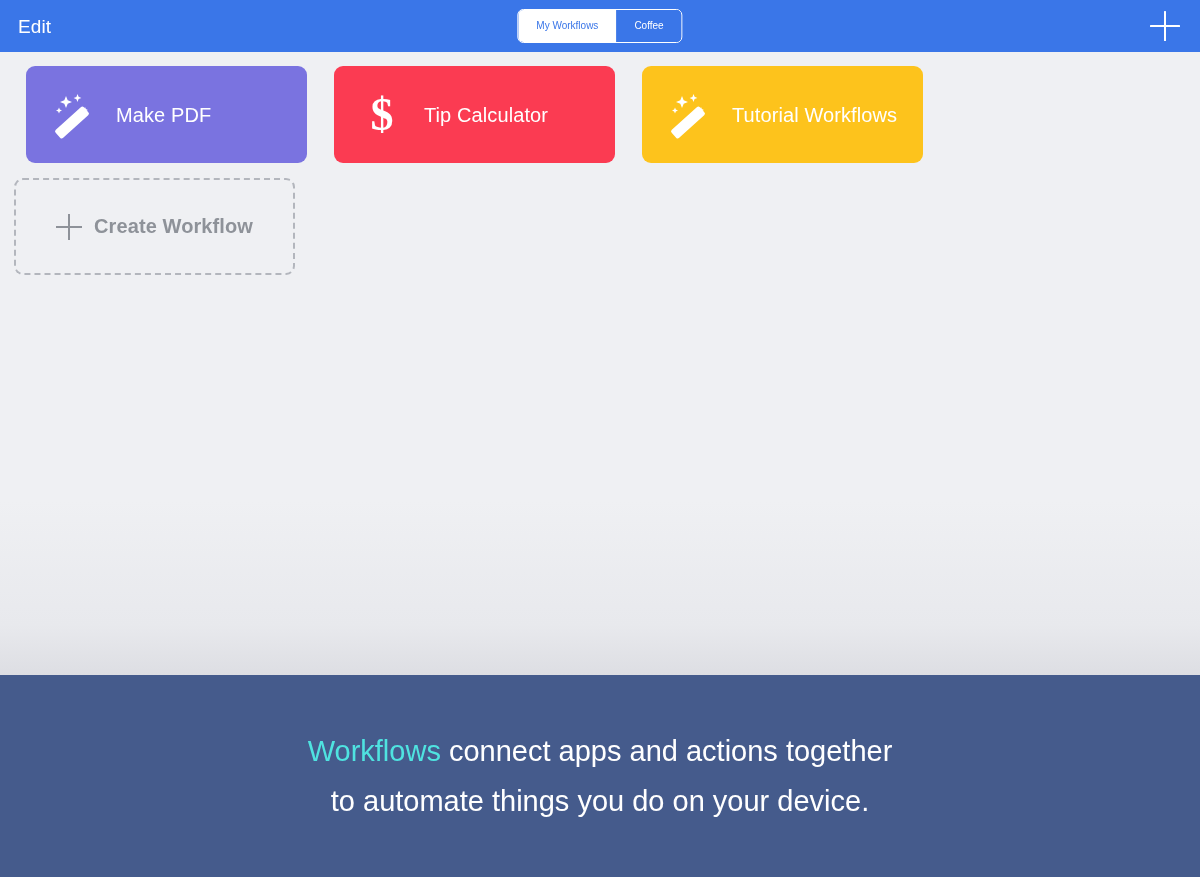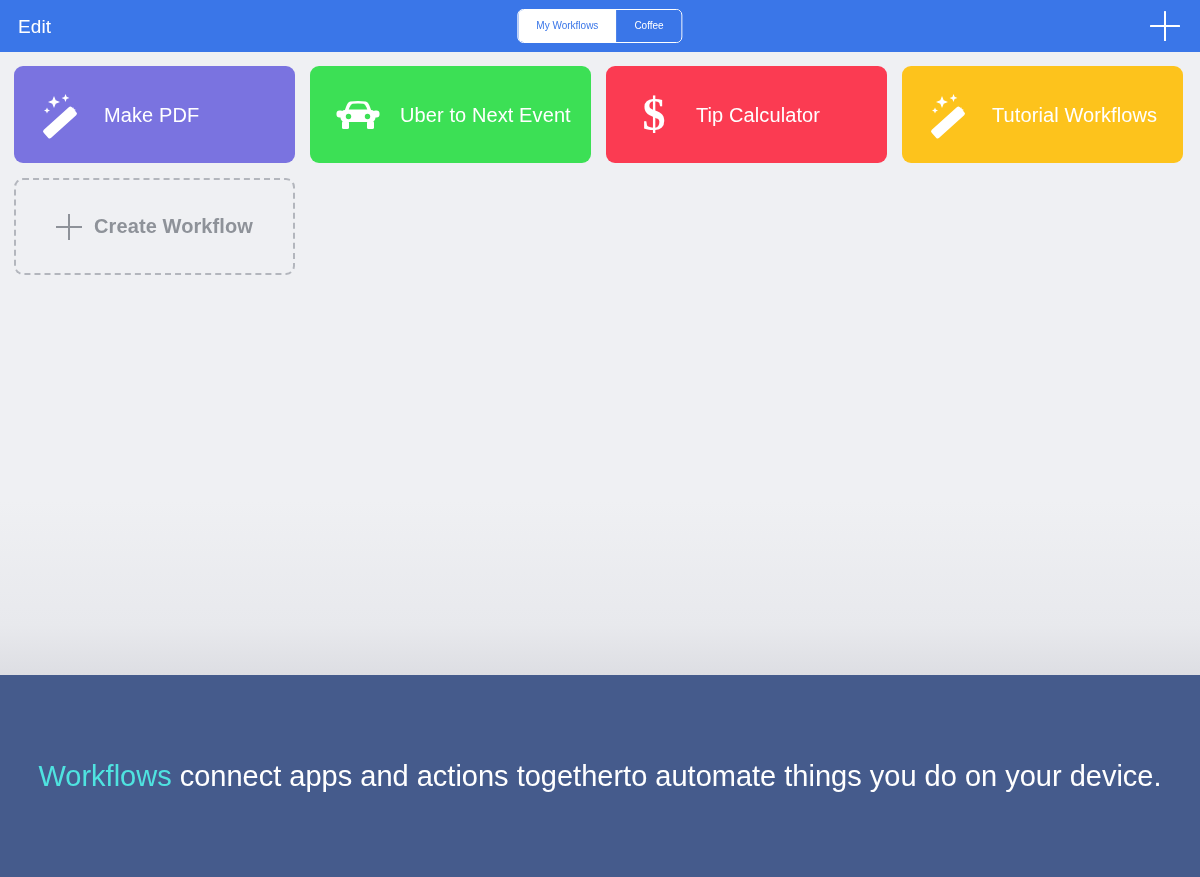--- a/index.html
+++ b/index.html
@@ -113,20 +113,21 @@
 
   .tile {
     width: 281px;
     height: 97px;
     border-radius: 9px;
     display: flex;
     align-items: center;
     padding-left: 22px;
     cursor: pointer;
     position: relative;
+    margin-left: 12px;
   }
 
   .tile-icon {
     width: 52px;
     height: 52px;
     flex: none;
     display: flex;
     align-items: center;
     justify-content: center;
   }
@@ -185,21 +186,21 @@
 
   
   .banner {
     position: absolute;
     left: 0;
     top: 675px;
     width: 1200px;
     height: 202px;
     background: #455b8c;
     display: flex;
-    flex-direction: row;
+    flex-direction: column;
     align-items: center;
     justify-content: center;
   }
   .banner-line {
     color: #ffffff;
     font-size: 29px;
     line-height: 50px;
     text-align: center;
     white-space: nowrap;
     font-weight: 400;
@@ -232,38 +233,20 @@
             <path d="M28.5 4 l1.1 2.8 L32.4 8 l-2.8 1.1 L28.5 12 l-1.1-2.8 L24.6 8 l2.8-1.1 Z"></path>
             <path d="M10 17.5 l0.85 2.1 L13 20.5 l-2.15 0.9 L10 23.5 l-0.85-2.1 L7 20.5 l2.15-0.9 Z"></path>
             <path d="M36 17 l0.85 2.1 L39 20 l-2.15 0.9 L36 23 l-0.85-2.1 L33 20 l2.15-0.9 Z"></path>
           </g>
         </svg>
       </span>
       <span class="tile-label">Make PDF</span>
     </div>
 
 
-    <div class="tile" style="background:#3ce055">
-      <span class="tile-icon">
-        <svg width="50" height="50" viewBox="0 0 50 50">
-          <g fill="#ffffff">
-            <path d="M13 17 q1.8-5.2 4.3-5.6 Q21 11 25 11 q4 0 7.7 0.4 Q35.2 11.8 37 17 l1.6 4.6 H11.4 Z"></path>
-            <rect x="7.5" y="20" width="35" height="12" rx="4.5"></rect>
-            <rect x="3.5" y="20.5" width="7" height="7" rx="3"></rect>
-            <rect x="39.5" y="20.5" width="7" height="7" rx="3"></rect>
-            <rect x="9" y="31" width="7" height="8" rx="1.6"></rect>
-            <rect x="34" y="31" width="7" height="8" rx="1.6"></rect>
-            <circle cx="15.5" cy="26.5" r="2.7" fill="#3ce055"></circle>
-            <circle cx="34.5" cy="26.5" r="2.7" fill="#3ce055"></circle>
-            <path d="M16.6 17.2 q1.3-3.1 3-3.4 Q22.6 13.4 25 13.4 q2.4 0 5.4 0.4 q1.7 0.3 3 3.4 l0.9 2.3 H15.7 Z" fill="#3ce055"></path>
-          </g>
-        </svg>
-      </span>
-      <span class="tile-label">Uber to Next Event</span>
-    </div>
 
     <div class="tile" style="background:#fb3b52">
       <span class="tile-icon">
         <svg width="50" height="50" viewBox="0 0 50 50">
           <text x="25" y="40" font-family="'Liberation Serif', serif" font-size="46" font-weight="bold" fill="#ffffff" text-anchor="middle">$</text>
         </svg>
       </span>
       <span class="tile-label">Tip Calculator</span>
     </div>
 

